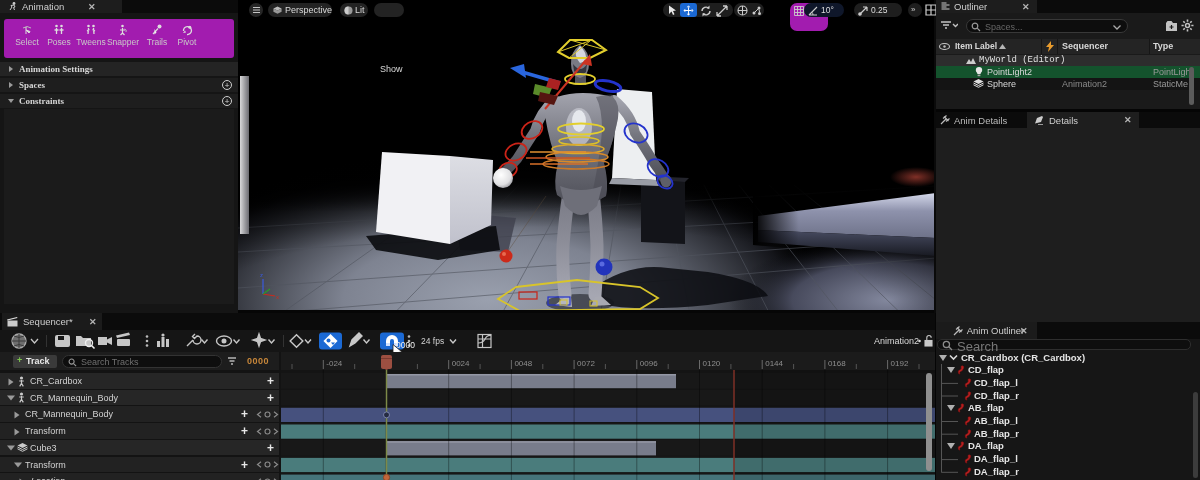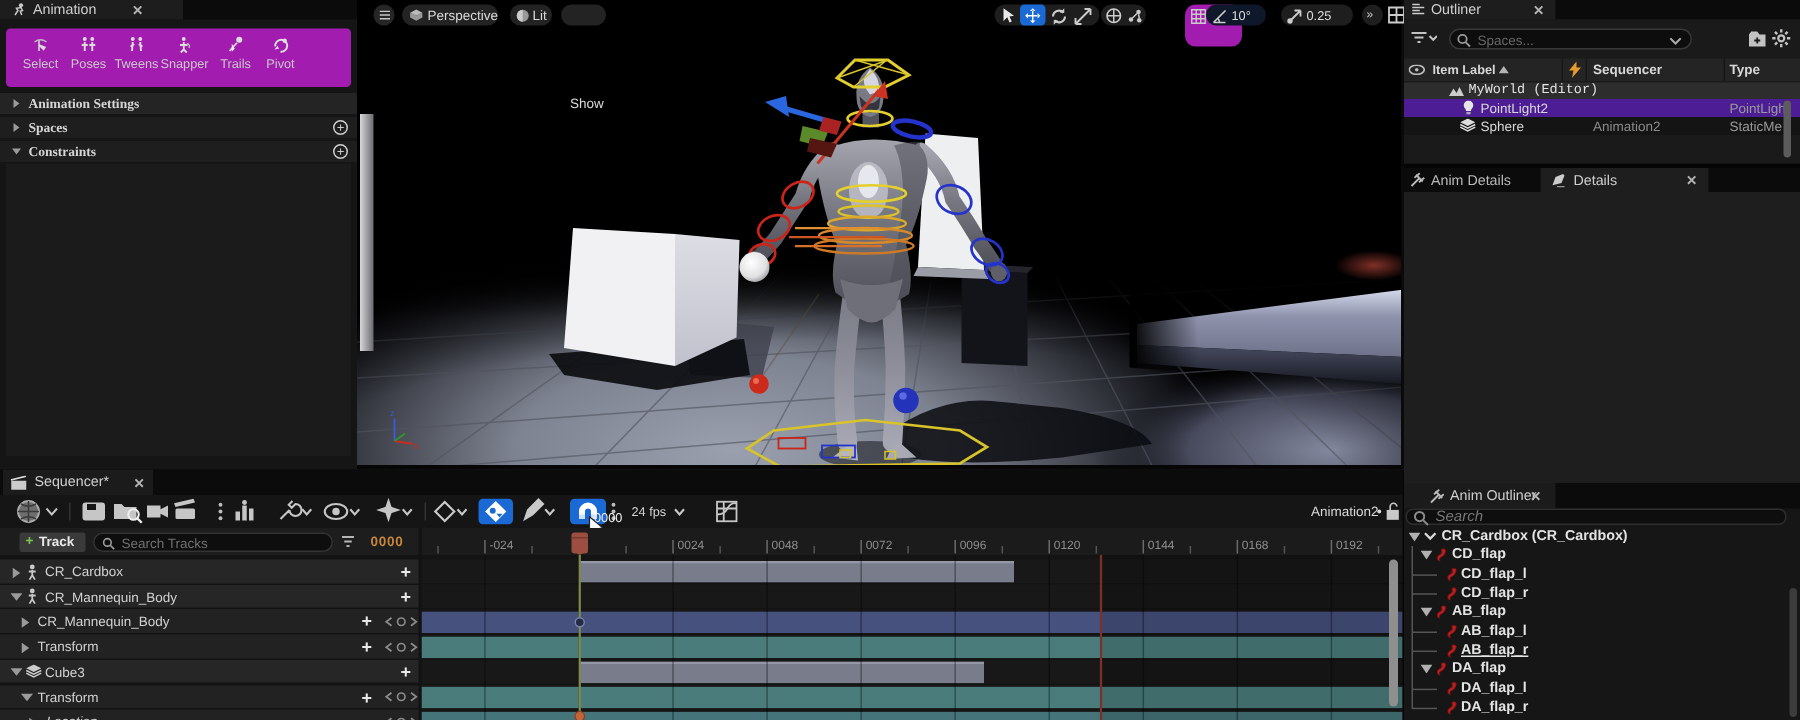--- a/index.html
+++ b/index.html
@@ -439,21 +439,21 @@
       <div class="abs" style="left:213px;top:0;width:1px;height:15px;background:#161616;"></div>
       <span class="abs" style="left:217px;top:2px;">Type</span>
     </div>
 
     <div class="abs" style="left:0;top:55px;width:264px;height:11px;background:#2d2d2d;color:#e2e2e2;font-size:9px;">
       <svg class="abs" style="left:30px;top:2px;" width="10" height="8" viewBox="0 0 10 8">
           <path d="M0 7 L3 2 L5 5 L7 1 L10 7 Z" fill="#ccc"></path>
         </svg>
       <span class="abs" style="left:43px;top:0px;font-family:Liberation Mono, monospace;">MyWorld (Editor)</span>
     </div>
-    <div class="abs" style="left:0;top:66px;width:264px;height:12px;background:#4c1d95;color:#d8d8d8;font-size:9px;">
+    <div class="abs" style="left:0;top:66px;width:264px;height:12px;background:#14532d;color:#d8d8d8;font-size:9px;">
       <svg class="abs" style="left:39px;top:1px;" width="8" height="10" viewBox="0 0 8 10">
           <path d="M4 0 a3.2 3.2 0 0 1 3.2 3.2 c0 1.8-1.6 2.2-1.6 3.8 h-3.2 c0-1.6-1.6-2-1.6-3.8 A3.2 3.2 0 0 1 4 0" fill="#e6e6e6"></path>
           <rect x="2.6" y="7.6" width="2.8" height="1.6" fill="#aaa"></rect>
         </svg>
       <span class="abs" style="left:51px;top:1px;">PointLight2</span>
       <span class="abs" style="left:217px;top:1px;color:#9a9a9a;">PointLigh</span>
     </div>
     <div class="abs" style="left:0;top:78px;width:264px;height:12px;background:#141414;color:#d8d8d8;font-size:9px;">
       <svg class="abs" style="left:37px;top:1px;" width="11" height="10" viewBox="0 0 11 10">
           <path d="M5.5 0 L10.5 2.5 L5.5 5 L0.5 2.5 Z" fill="#ddd"></path>
@@ -491,21 +491,21 @@
           <path d="M1 9 L6 4 M4 1.5 L8.5 6 M3 3.5 L6.5 0.5 M6 6.5 L9.5 3.5" stroke="#bbb" stroke-width="1.2" fill="none"></path>
         </svg>
       Anim Outliner
       <span class="x" style="position:absolute;left:84px;top:4px;">✕</span>
     </div>
     <div class="abs" style="left:1px;top:17px;width:254px;height:11px;background:#0e0e0e;border:1px solid #2e2e2e;border-radius:5px;">
       <svg class="abs" style="left:4px;top:0px;" width="11" height="11" viewBox="0 0 11 11">
           <circle cx="4.4" cy="4.4" r="3.1" stroke="#8a8a8a" stroke-width="1.3" fill="none"></circle>
           <path d="M6.8 6.8 L10 10" stroke="#8a8a8a" stroke-width="1.3"></path>
         </svg>
-      <span class="abs" style="left:19px;top:-1px;font-size:10px;color:#787878;font-style:italic;">Search</span>
+      <span class="abs" style="left:19px;top:-1px;font-size:13px;color:#787878;">Search</span>
     </div>
 
     <svg class="abs" style="left:0;top:352px;margin-top:-322px;" width="264" height="128" viewBox="0 0 264 128">
       <g stroke="#555" stroke-width="1" fill="none">
         <path d="M5.5 12 V 120.5"></path>
         <path d="M5.5 31.4 H 22"></path>
           <path d="M5.5 44 H 22"></path>
         <path d="M5.5 69.5 H 22"></path>
           <path d="M5.5 82.2 H 22"></path>
         <path d="M5.5 107.6 H 22"></path>
@@ -542,21 +542,21 @@
           <path d="M1.5 8.5 Q0.5 6 2.5 5 Q5 4 4 2 Q3.5 0.8 5.5 0.8 Q7.5 1.2 6.5 3.5 Q5.5 6 3.5 6.5 Q2 7.5 3 9.2 Z" fill="#b81f1f" stroke="#7a1010" stroke-width="0.5"></path>
         </svg>
       <span class="abs" style="left:32px;top:80.3px;">AB_flap</span>
       <svg class="abs" style="left:28px;top:94.0px;" width="8" height="10" viewBox="0 0 8 10">
           <path d="M1.5 8.5 Q0.5 6 2.5 5 Q5 4 4 2 Q3.5 0.8 5.5 0.8 Q7.5 1.2 6.5 3.5 Q5.5 6 3.5 6.5 Q2 7.5 3 9.2 Z" fill="#b81f1f" stroke="#7a1010" stroke-width="0.5"></path>
         </svg>
       <span class="abs" style="left:38px;top:93.0px;">AB_flap_l</span>
       <svg class="abs" style="left:28px;top:106.7px;" width="8" height="10" viewBox="0 0 8 10">
           <path d="M1.5 8.5 Q0.5 6 2.5 5 Q5 4 4 2 Q3.5 0.8 5.5 0.8 Q7.5 1.2 6.5 3.5 Q5.5 6 3.5 6.5 Q2 7.5 3 9.2 Z" fill="#b81f1f" stroke="#7a1010" stroke-width="0.5"></path>
         </svg>
-      <span class="abs" style="left:38px;top:105.7px;text-decoration:underline;">AB_flap_r</span>
+      <span class="abs" style="left:38px;top:105.7px;">AB_flap_r</span>
       <svg class="abs" style="left:11px;top:121.4px;" width="8" height="6" viewBox="0 0 8 6">
           <path d="M0 0 h8 l-4 6 z" fill="#b0b0b0"></path>
         </svg>
       <svg class="abs" style="left:21px;top:119.4px;" width="8" height="10" viewBox="0 0 8 10">
           <path d="M1.5 8.5 Q0.5 6 2.5 5 Q5 4 4 2 Q3.5 0.8 5.5 0.8 Q7.5 1.2 6.5 3.5 Q5.5 6 3.5 6.5 Q2 7.5 3 9.2 Z" fill="#b81f1f" stroke="#7a1010" stroke-width="0.5"></path>
         </svg>
       <span class="abs" style="left:32px;top:118.4px;">DA_flap</span>
       <svg class="abs" style="left:28px;top:132.1px;" width="8" height="10" viewBox="0 0 8 10">
           <path d="M1.5 8.5 Q0.5 6 2.5 5 Q5 4 4 2 Q3.5 0.8 5.5 0.8 Q7.5 1.2 6.5 3.5 Q5.5 6 3.5 6.5 Q2 7.5 3 9.2 Z" fill="#b81f1f" stroke="#7a1010" stroke-width="0.5"></path>
         </svg>

